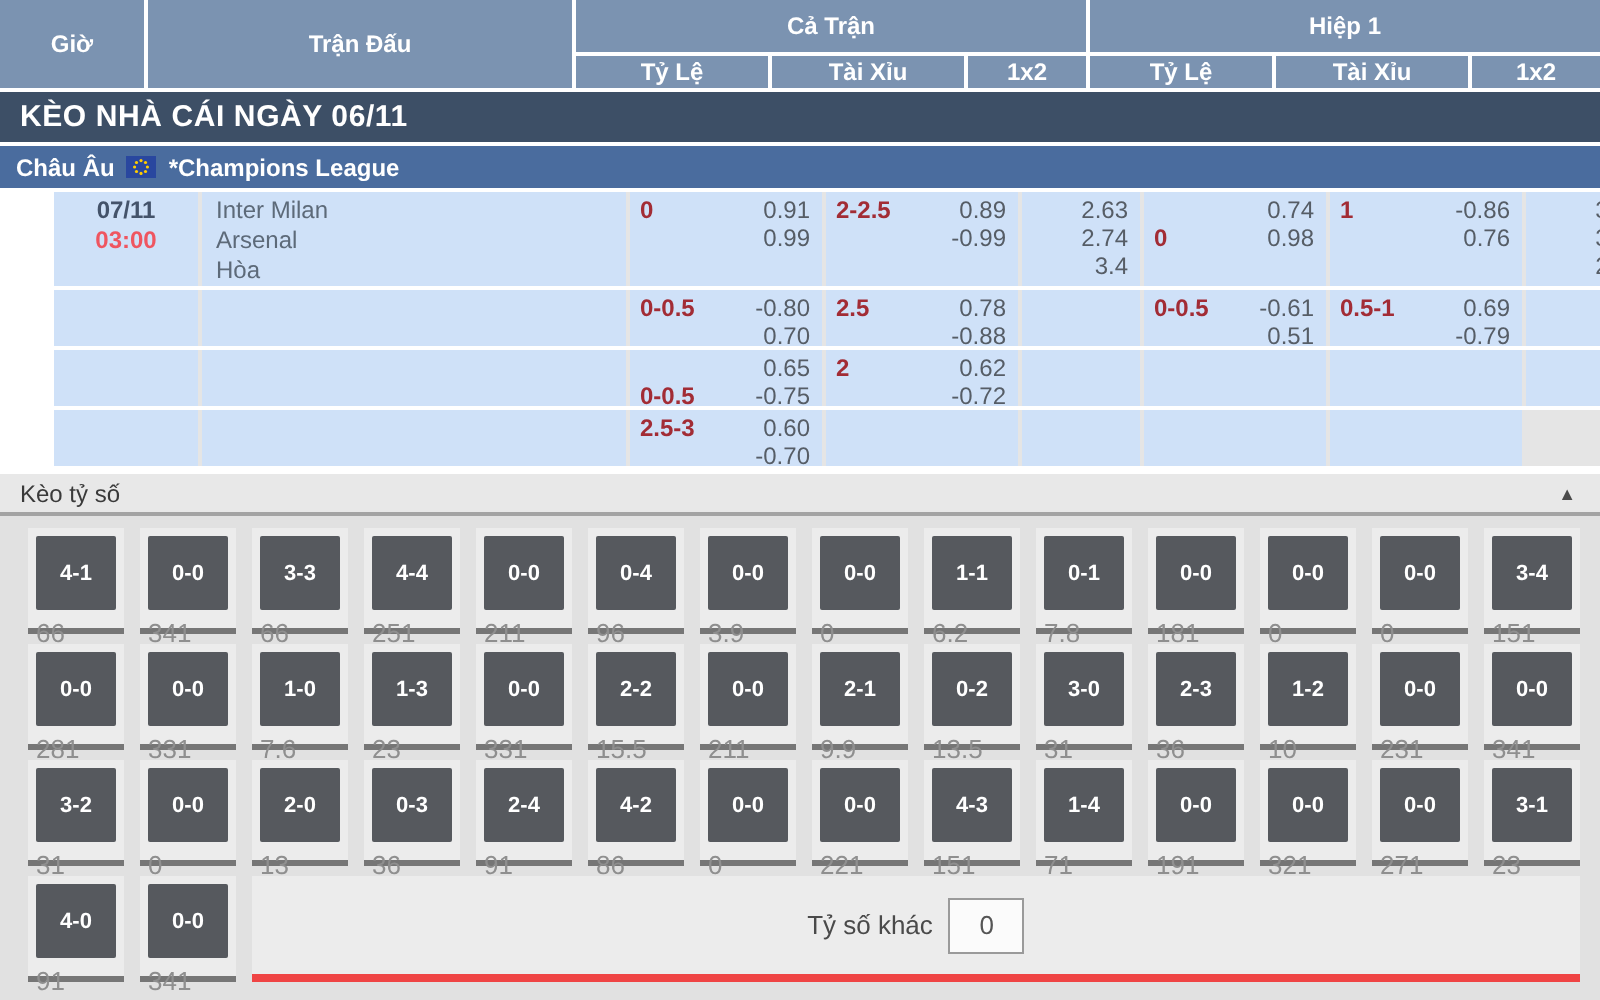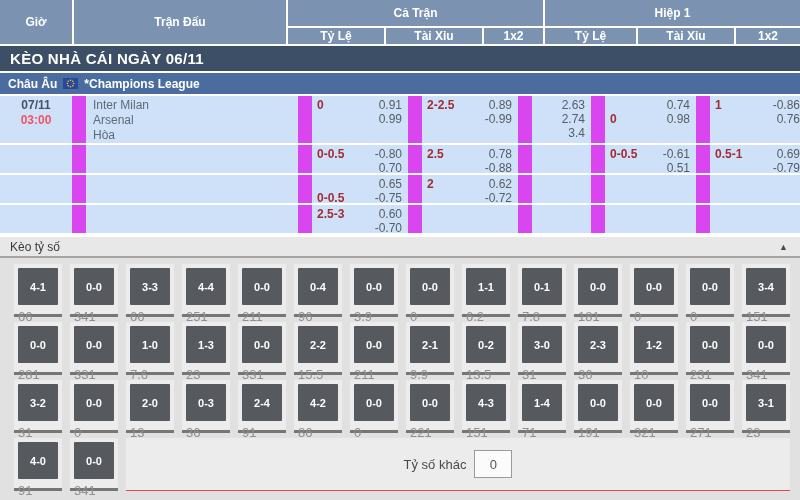--- a/index.html
+++ b/index.html
@@ -1,20 +1,20 @@
 <!DOCTYPE html>
 <html><head>
 <meta charset="utf-8">
 <style>
   html,body{margin:0;padding:0;}
   body{width:800px;height:500px;background:#fff;font-family:"Liberation Sans",sans-serif;overflow:hidden;}
   .page{width:800px;height:500px;position:relative;background:#fff;border-radius:18px;}
 
   
-  .grid-cols{display:grid;grid-template-columns:72px 212px 96px 96px 59px 91px 96px 64px;column-gap:14px;background:#d946ef;}
+  .grid-cols{display:grid;grid-template-columns:72px 212px 96px 96px 59px 91px 96px 64px;column-gap:2px;background:#e5e5e5;margin-left:27px;}
 
   
   .hdr{display:grid;grid-template-columns:72px 212px 96px 96px 59px 91px 96px 64px;grid-template-rows:26px 16px;gap:2px;background:#fff;height:44px;}
   .hc{background:#7b93b1;color:#fff;font-weight:bold;font-size:12px;display:flex;align-items:center;justify-content:center;}
   .h-time{grid-row:1/3;grid-column:1;}
   .h-match{grid-row:1/3;grid-column:2;}
   .h-full{grid-row:1;grid-column:3/6;}
   .h-half{grid-row:1;grid-column:6/9;}
   .s3{grid-row:2;grid-column:3;} .s4{grid-row:2;grid-column:4;} .s5{grid-row:2;grid-column:5;}
   .s6{grid-row:2;grid-column:6;} .s7{grid-row:2;grid-column:7;} .s8{grid-row:2;grid-column:8;}
@@ -40,21 +40,21 @@
 
   
   .score-hdr{margin-top:4px;height:21px;background:#e8e8e8;border-bottom:2px solid #a3a3a3;display:flex;align-items:center;justify-content:space-between;padding:0 12px 0 10px;box-sizing:border-box;}
   .score-hdr .ttl{font-size:12px;color:#3a3a3a;}
   .score-hdr .arrow{font-size:9px;color:#4a4a4a;}
   .score-grid{background:#e1e1e1;height:242px;padding-top:6px;box-sizing:border-box;}
   .srow{display:flex;height:53px;margin-bottom:5px;padding-left:14px;}
   .scell{width:48px;margin-right:8px;background:#ececec;border-bottom:3px solid #767676;box-sizing:border-box;}
   .sbadge{margin:4px 4px 0;height:37px;background:#56595e;color:#fff;font-size:11px;font-weight:bold;display:flex;align-items:center;justify-content:center;border-radius:1px;}
   .sval{margin:4px 0 0 4px;font-size:13px;color:#8f8f8f;}
-  .swide{flex:1;margin-right:10px;background:#ececec;border-bottom:1px solid #ef4444;box-sizing:border-box;display:flex;align-items:center;justify-content:center;gap:8px;}
+  .swide{flex:1;margin-right:10px;background:#ececec;border-bottom:4px solid #ef4444;box-sizing:border-box;display:flex;align-items:center;justify-content:center;gap:8px;}
   .olabel{font-size:13px;color:#4a4a4a;}
   .obox{width:36px;height:26px;border:1px solid #9a9a9a;background:#fbfbfb;display:flex;align-items:center;justify-content:center;font-size:13px;color:#555;}
 </style>
 </head>
 <body>
 
 <div class="page">
 
   <div class="hdr">
     <div class="hc h-time">Giờ</div>

